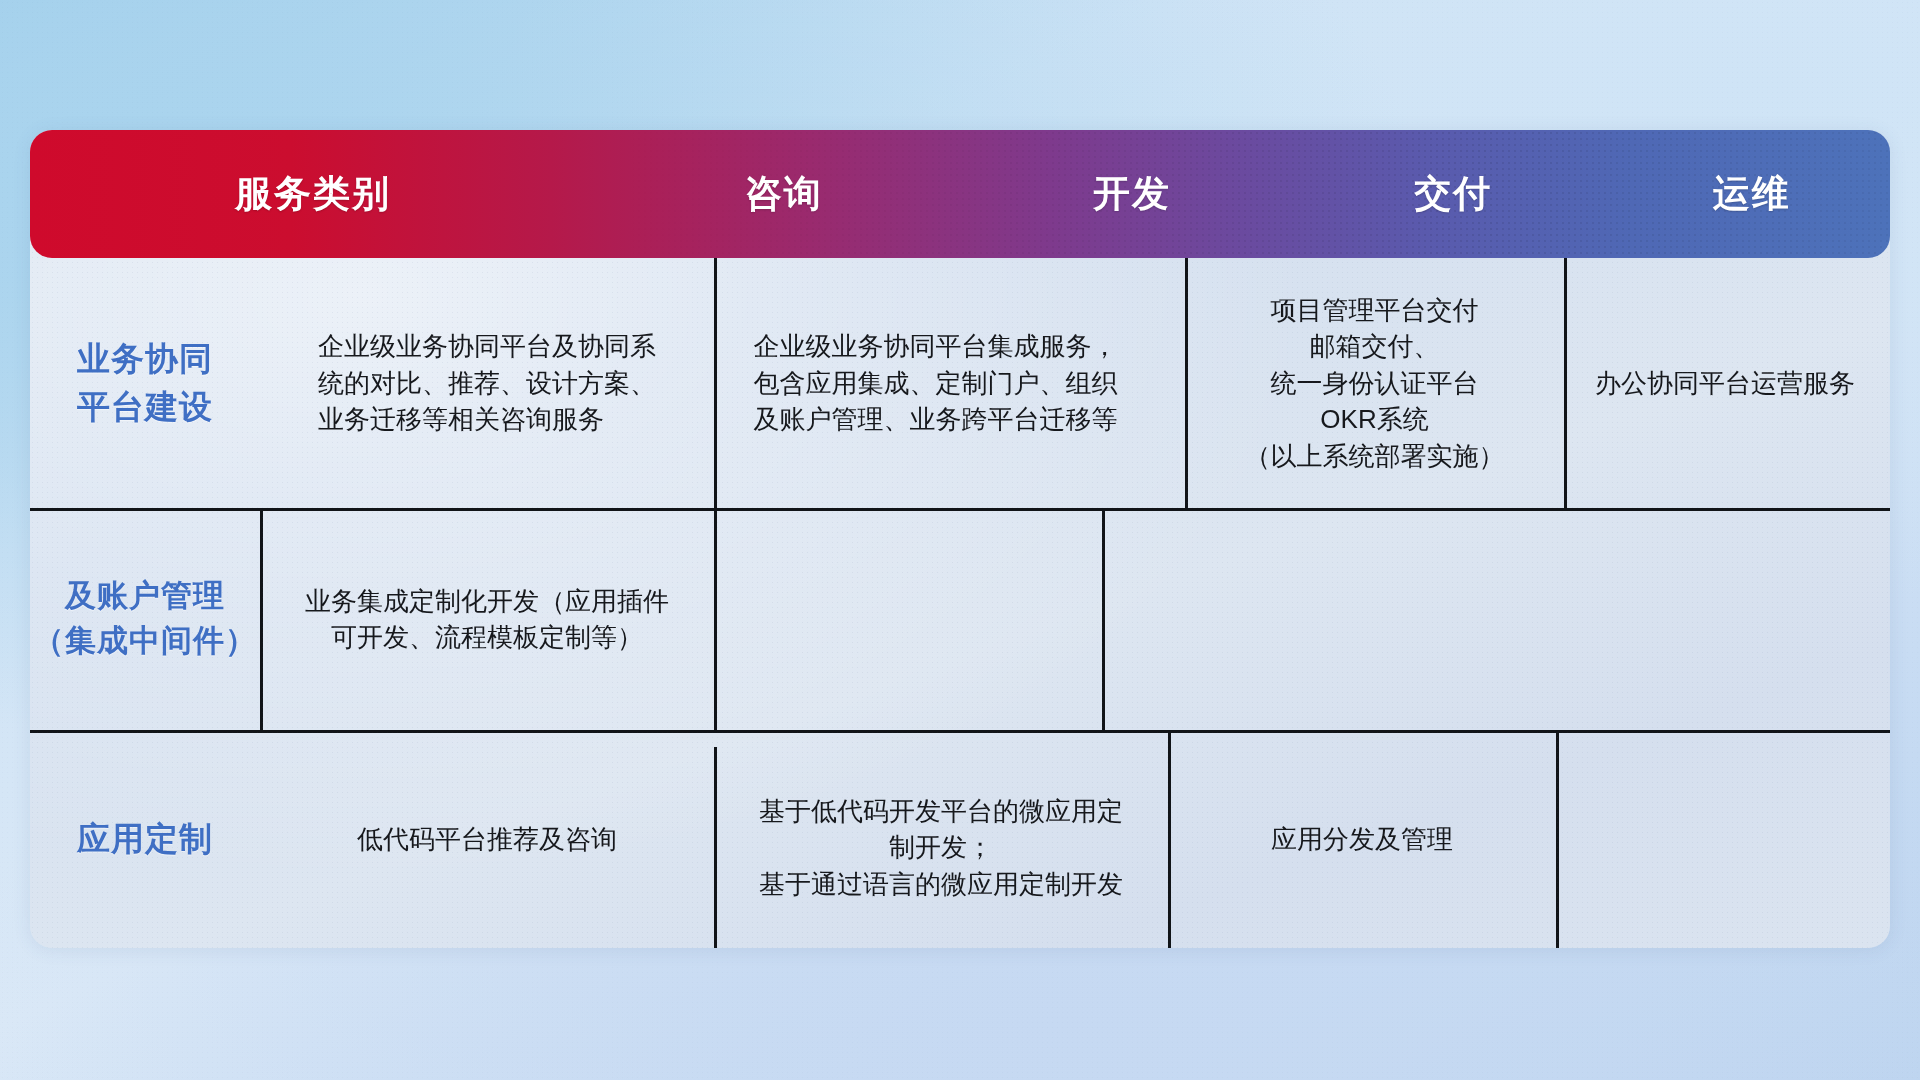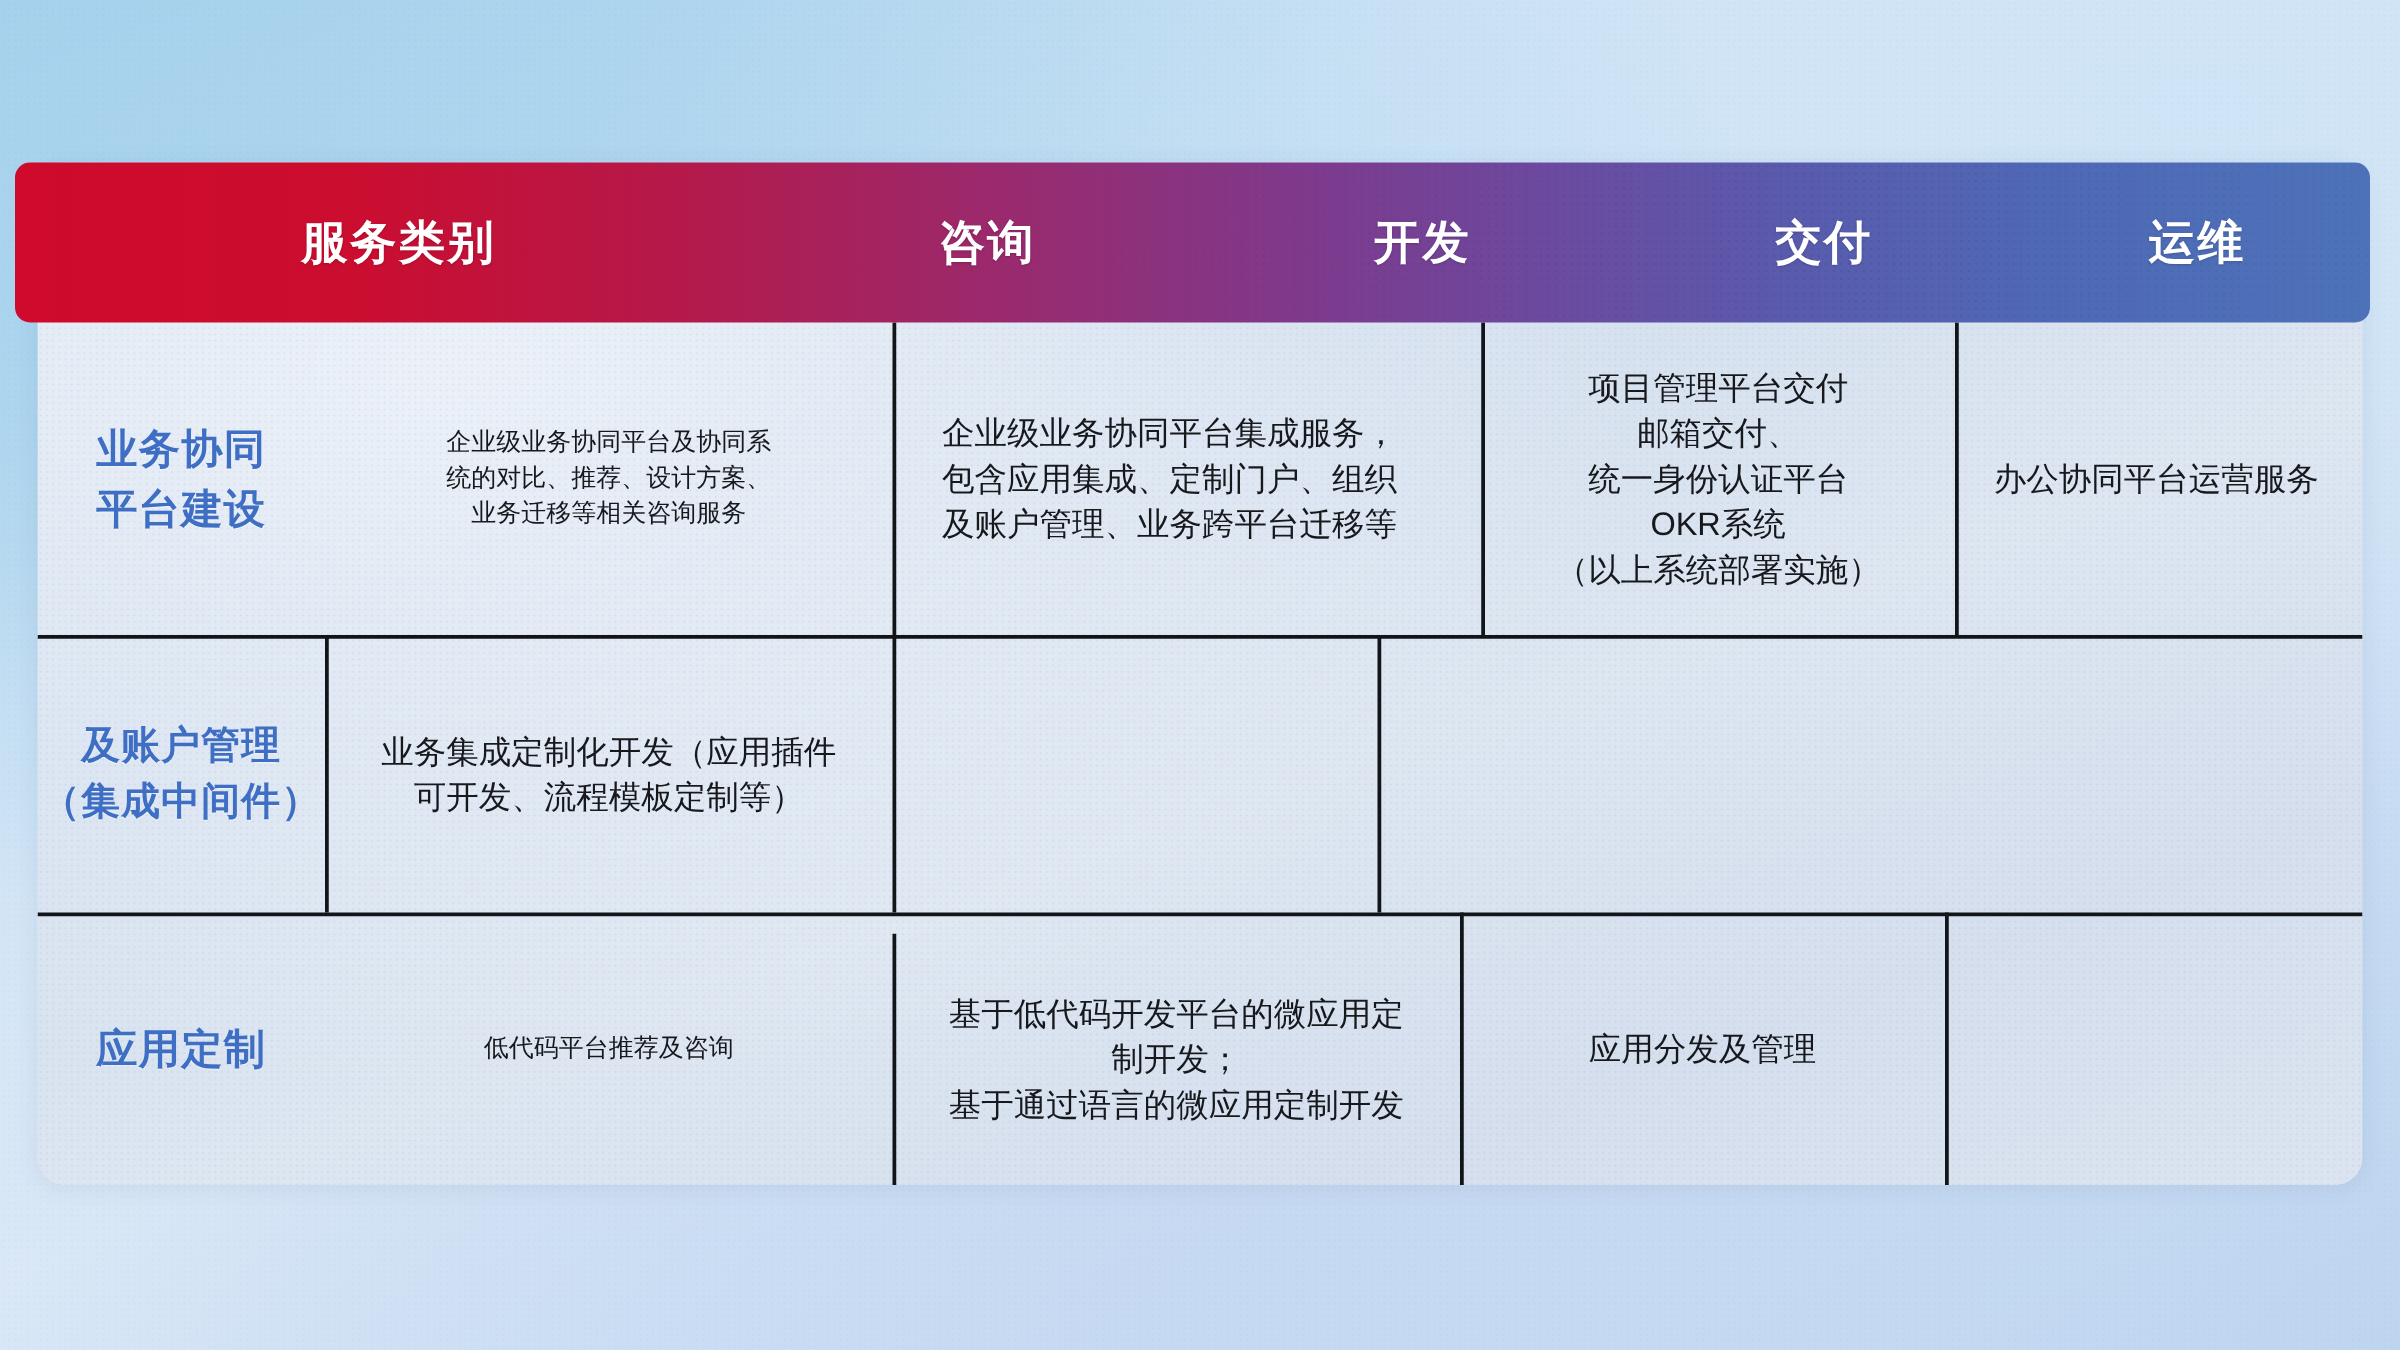--- a/index.html
+++ b/index.html
@@ -32,28 +32,27 @@
     overflow:hidden;
   }
   .table-wrap:after{
     content:"";position:absolute;inset:0;pointer-events:none;
     background-image:radial-gradient(rgba(70,95,140,.13) 0.7px, transparent 0.8px);
     background-size:5px 5px;opacity:.35;
   }
 
   
   .thead{
-    position:absolute;left:12px;top:130px;width:1860px;height:128px;
-    border-radius:12px;
+    position:absolute;left:30px;top:130px;width:1860px;height:128px;
+    border-radius:22px;
     background:linear-gradient(90deg,
        #cf0a2c 0%, #cb0d2f 14%, #b5194a 28%, #9a2a6e 42%,
        #7e3a8d 55%, #6b4a9f 65%, #5a5aad 75%, #4f68b5 86%, #4d72ba 100%);
     overflow:hidden;
     z-index:3;
-    padding-left:24px;
   }
   .thead:after{
     content:"";position:absolute;inset:0;pointer-events:none;
     background-image:radial-gradient(rgba(0,0,0,.30) 0.8px, transparent 0.9px);
     background-size:6px 6px;
     opacity:.30;
     -webkit-mask-image:linear-gradient(90deg,rgba(0,0,0,0) 30%,rgba(0,0,0,.9) 78%,rgba(0,0,0,.5) 100%);
             mask-image:linear-gradient(90deg,rgba(0,0,0,0) 30%,rgba(0,0,0,.9) 78%,rgba(0,0,0,.5) 100%);
   }
   .thead .hrow{position:relative;display:flex;height:100%;z-index:2;}
@@ -95,21 +94,21 @@
   .cat{
     width:230px;flex:0 0 230px;
     display:flex;align-items:center;justify-content:center;
     color:#3f6fc4;font-weight:bold;font-size:33px;line-height:1.45;
     text-align:center;letter-spacing:1px;
     text-shadow:0 1px 1px rgba(255,255,255,.55);
   }
   .consult{
     width:454px;flex:0 0 454px;
     display:flex;align-items:center;justify-content:center;
-    text-align:center;font-size:20px;line-height:1.42;color:#16181c;
+    font-size:26px;line-height:1.42;color:#16181c;
     padding:6px 16px;box-sizing:border-box;
   }
   .cat.small{font-size:31px;}
 </style>
 </head>
 <body>
 
 <div id="stage">
 
   <div class="table-wrap">

